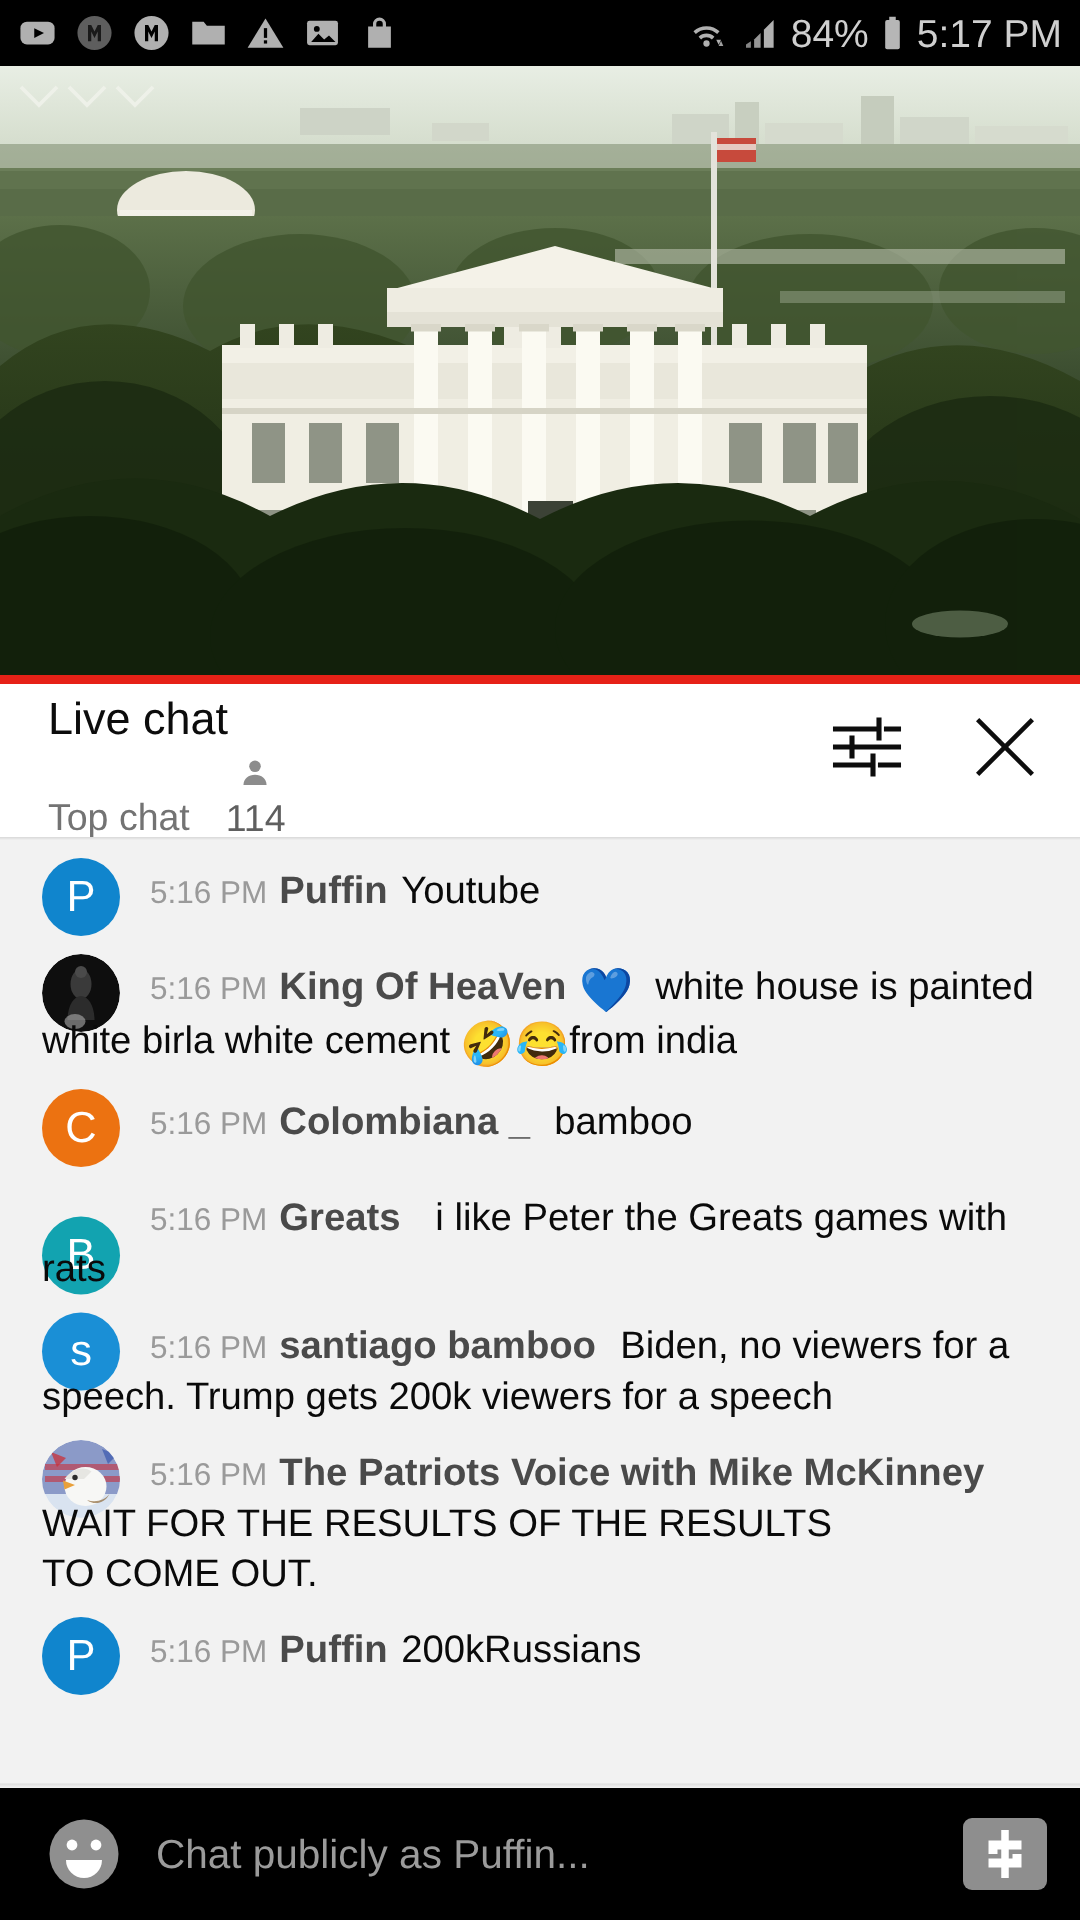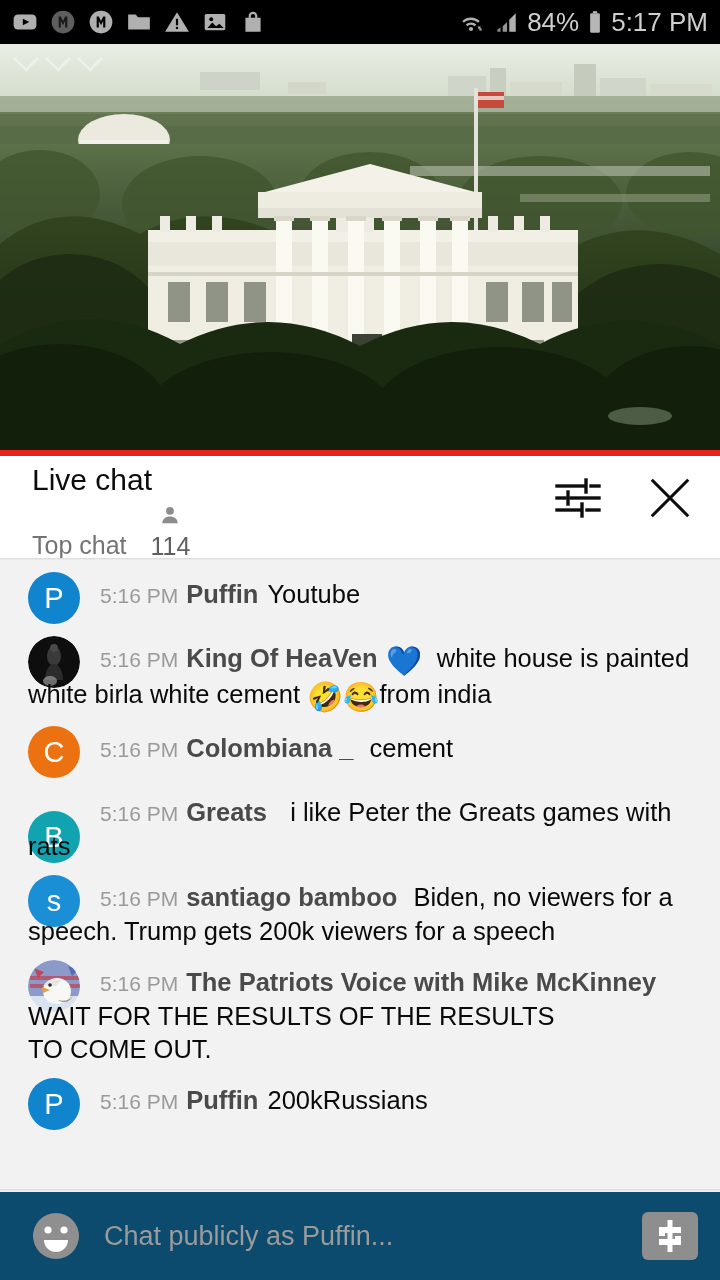--- a/index.html
+++ b/index.html
@@ -84,21 +84,21 @@
   .msg.wide .msg-text{ margin-left:-72px; }
   .msg.wide .msg-text .lead{ margin-left:72px; }
 
   
   .composer-divider{
     position:absolute; top:1189px; left:0; width:720px; height:3px;
     background:linear-gradient(to bottom,#dcdcdc,#f4f4f4);
   }
   .composer{
     position:absolute; top:1192px; left:0; width:720px; height:88px;
-    background:#0c4a6e; display:flex; align-items:center; padding:0 22px 0 30px;
+    background:#000000; display:flex; align-items:center; padding:0 22px 0 30px;
   }
   .emoji-btn{ width:52px; height:52px; flex:0 0 52px; }
   .emoji-btn svg{ display:block; width:52px; height:52px; fill:#8f8f8f; }
   .chat-input{
     flex:1; margin-left:22px; font-size:27px; color:#9b9b9b;
     border:none; outline:none; background:transparent;
     font-family:"Liberation Sans", sans-serif;
   }
   .chat-input::placeholder{ color:#9b9b9b; opacity:1; }
   .superchat{
@@ -400,21 +400,21 @@
       </div>
     </div>
 
     <div class="msg">
       <div class="msg-row">
         <div class="avatar" style="background:#ec7211">
           <span>C</span>
         </div>
         <div class="msg-body">
           <div class="msg-text">
-            <span class="ts">5:16 PM</span><span class="author">Colombiana _</span>&nbsp;<span>cement</span>
+            <span class="ts">5:16 PM</span><span class="author">Colombiana _</span>&nbsp;<span>bamboo</span>
           </div>
         </div>
       </div>
     </div>
 
     <div class="msg wide">
       <div class="msg-row">
         <div class="avatar" style="background:#12a3b0;align-self:flex-end">
           <span>B</span>
         </div>

